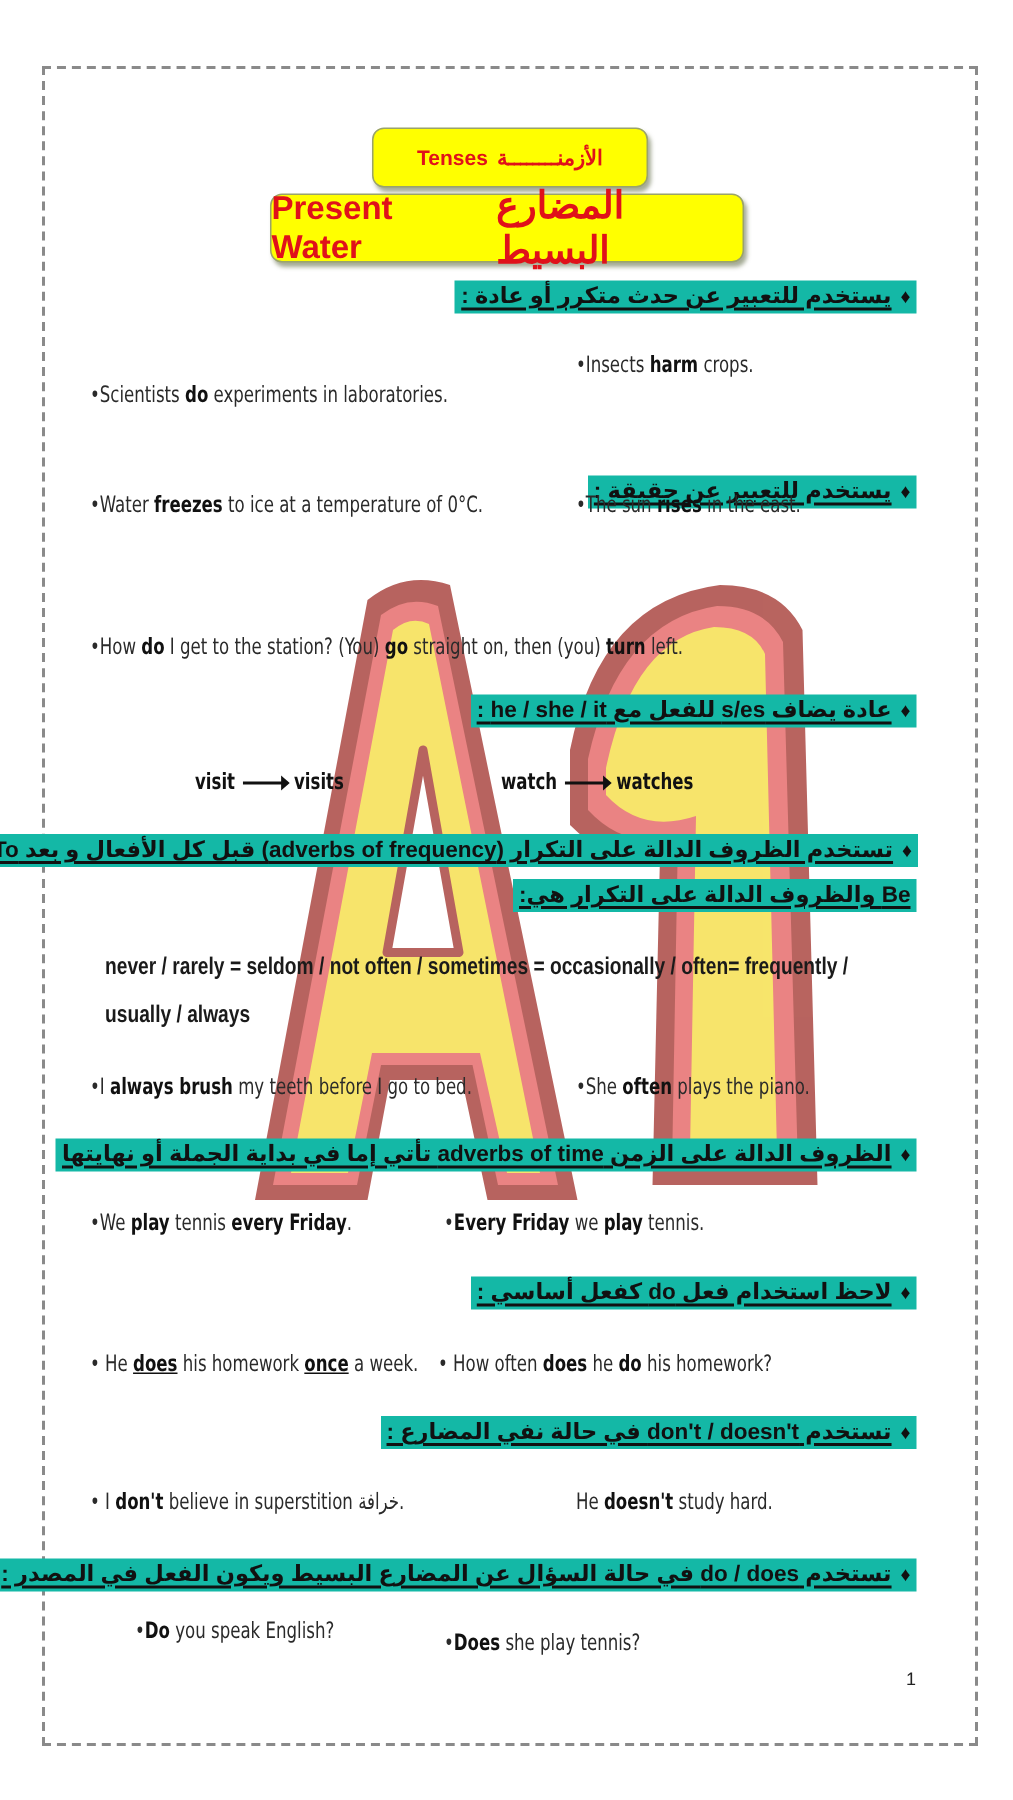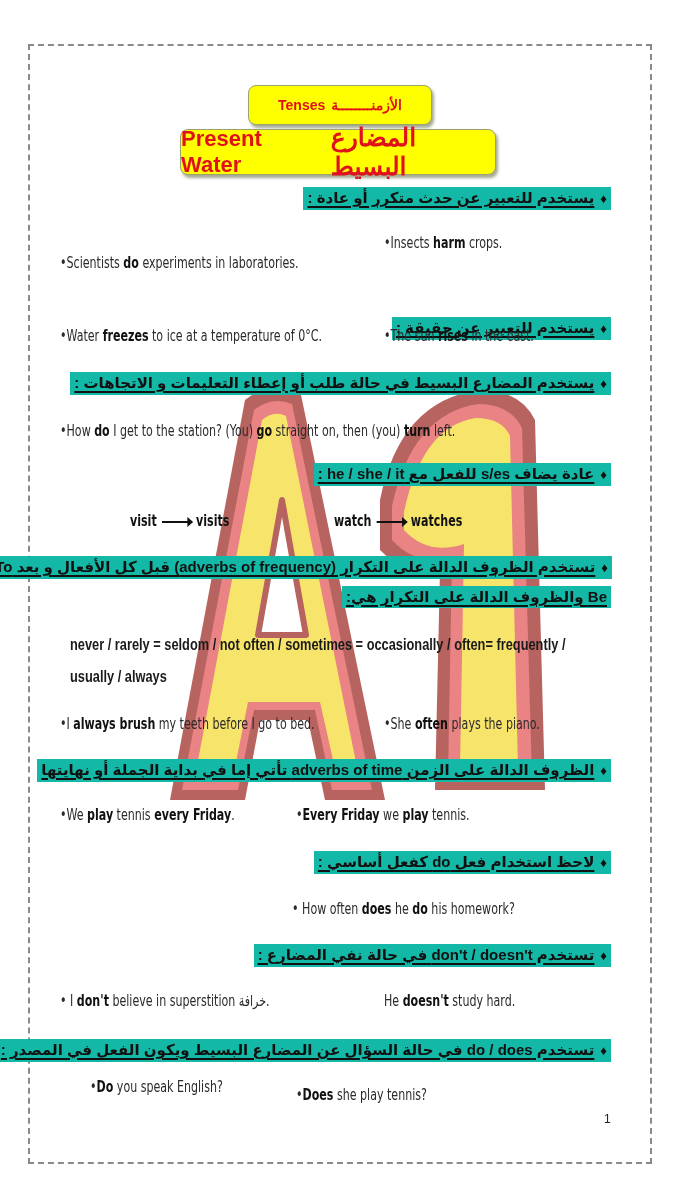--- a/index.html
+++ b/index.html
@@ -68,23 +68,20 @@
   </div>
   <div class="ex" style="left:60px;top:234px;margin-top:20px;"><span class="condensed"><span>•</span><span>Scientists </span><b>do</b><span> experiments in laboratories.</span></span></div>
   <div class="ex" style="left:384px;top:234px;"><span class="condensed"><span>•</span><span>Insects </span><b>harm</b><span> crops.</span></span></div>
 
   <div class="heading" style="top:281px;margin-top:36px;">
     <span class="diamond">♦</span><span class="txt">يستخدم للتعبير عن حقيقة :</span>
   </div>
   <div class="ex" style="left:60px;top:327px;"><span class="condensed"><span>•</span><span>Water </span><b>freezes</b><span> to ice at a temperature of 0°C.</span></span></div>
   <div class="ex" style="left:384px;top:327px;"><span class="condensed"><span>•</span><span>The sun </span><b>rises</b><span> in the east.</span></span></div>
 
-  <div class="heading" style="top:372px;">
-    <span class="diamond">♦</span><span class="txt">يستخدم المضارع البسيط في حالة طلب أو إعطاء التعليمات و الاتجاهات :</span>
-  </div>
   <div class="ex" style="left:60px;top:422px;"><span class="condensed"><span>•</span><span>How </span><b>do</b><span> I get to the station?    (You) </span><b>go</b><span> straight on, then (you) </span><b>turn</b><span> left.</span></span></div>
 
   <div class="heading" style="top:463px;">
     <span class="diamond">♦</span><span class="txt">عادة يضاف    s/es  للفعل  مع   he / she / it  :</span>
   </div>
   <div class="ex" style="left:130px;top:512px;font-weight:bold;color:#111;"><span class="condensed"><span>visit</span><span class="arrow"></span><span>visits</span></span></div>
   <div class="ex" style="left:334px;top:512px;font-weight:bold;color:#111;"><span class="condensed"><span>watch</span><span class="arrow"></span><span>watches</span></span></div>
 
   <div class="heading" style="top:556px;right:63px;">
     <span class="diamond">♦</span><span class="txt">تستخدم الظروف الدالة على التكرار    (adverbs of frequency)  قبل كل الأفعال و بعد  To</span>
@@ -99,20 +96,21 @@
 
   <div class="heading" style="top:759px;">
     <span class="diamond">♦</span><span class="txt">الظروف الدالة على الزمن adverbs of time تأتي إما في بداية الجملة أو نهايتها</span>
   </div>
   <div class="ex" style="left:60px;top:806px;"><span class="condensed"><span>•</span><span>We </span><b>play</b><span> tennis </span><b>every Friday</b><span>.</span></span></div>
   <div class="ex" style="left:296px;top:806px;"><span class="condensed"><span>•</span><b>Every Friday</b><span> we </span><b>play</b><span> tennis.</span></span></div>
 
   <div class="heading" style="top:851px;">
     <span class="diamond">♦</span><span class="txt">لاحظ استخدام فعل   do   كفعل أساسي :</span>
   </div>
+  <div class="ex" style="left:60px;top:900px;"><span class="condensed"><span>•</span> <span>He </span><b><u>does</u></b><span> his homework </span><b><u>once</u></b><span> a week.</span></span></div>
   <div class="ex" style="left:292px;top:900px;"><span class="condensed"><span>•</span> <span>How often </span><b>does</b><span> he </span><b>do</b><span> his homework?</span></span></div>
 
   <div class="heading" style="top:944px;">
     <span class="diamond">♦</span><span class="txt">تستخدم   don't / doesn't في حالة نفي المضارع :</span>
   </div>
   <div class="ex" style="left:60px;top:992px;"><span class="condensed"><span>•</span> <span>I </span><b>don't</b><span> believe in superstition خرافة.</span></span></div>
   <div class="ex" style="left:384px;top:992px;"><span class="condensed"><span>He </span><b>doesn't</b><span> study hard.</span></span></div>
 
   <div class="heading" style="top:1039px;">
     <span class="diamond">♦</span><span class="txt">تستخدم   do / does في حالة السؤال عن المضارع البسيط ويكون الفعل في المصدر :</span>

